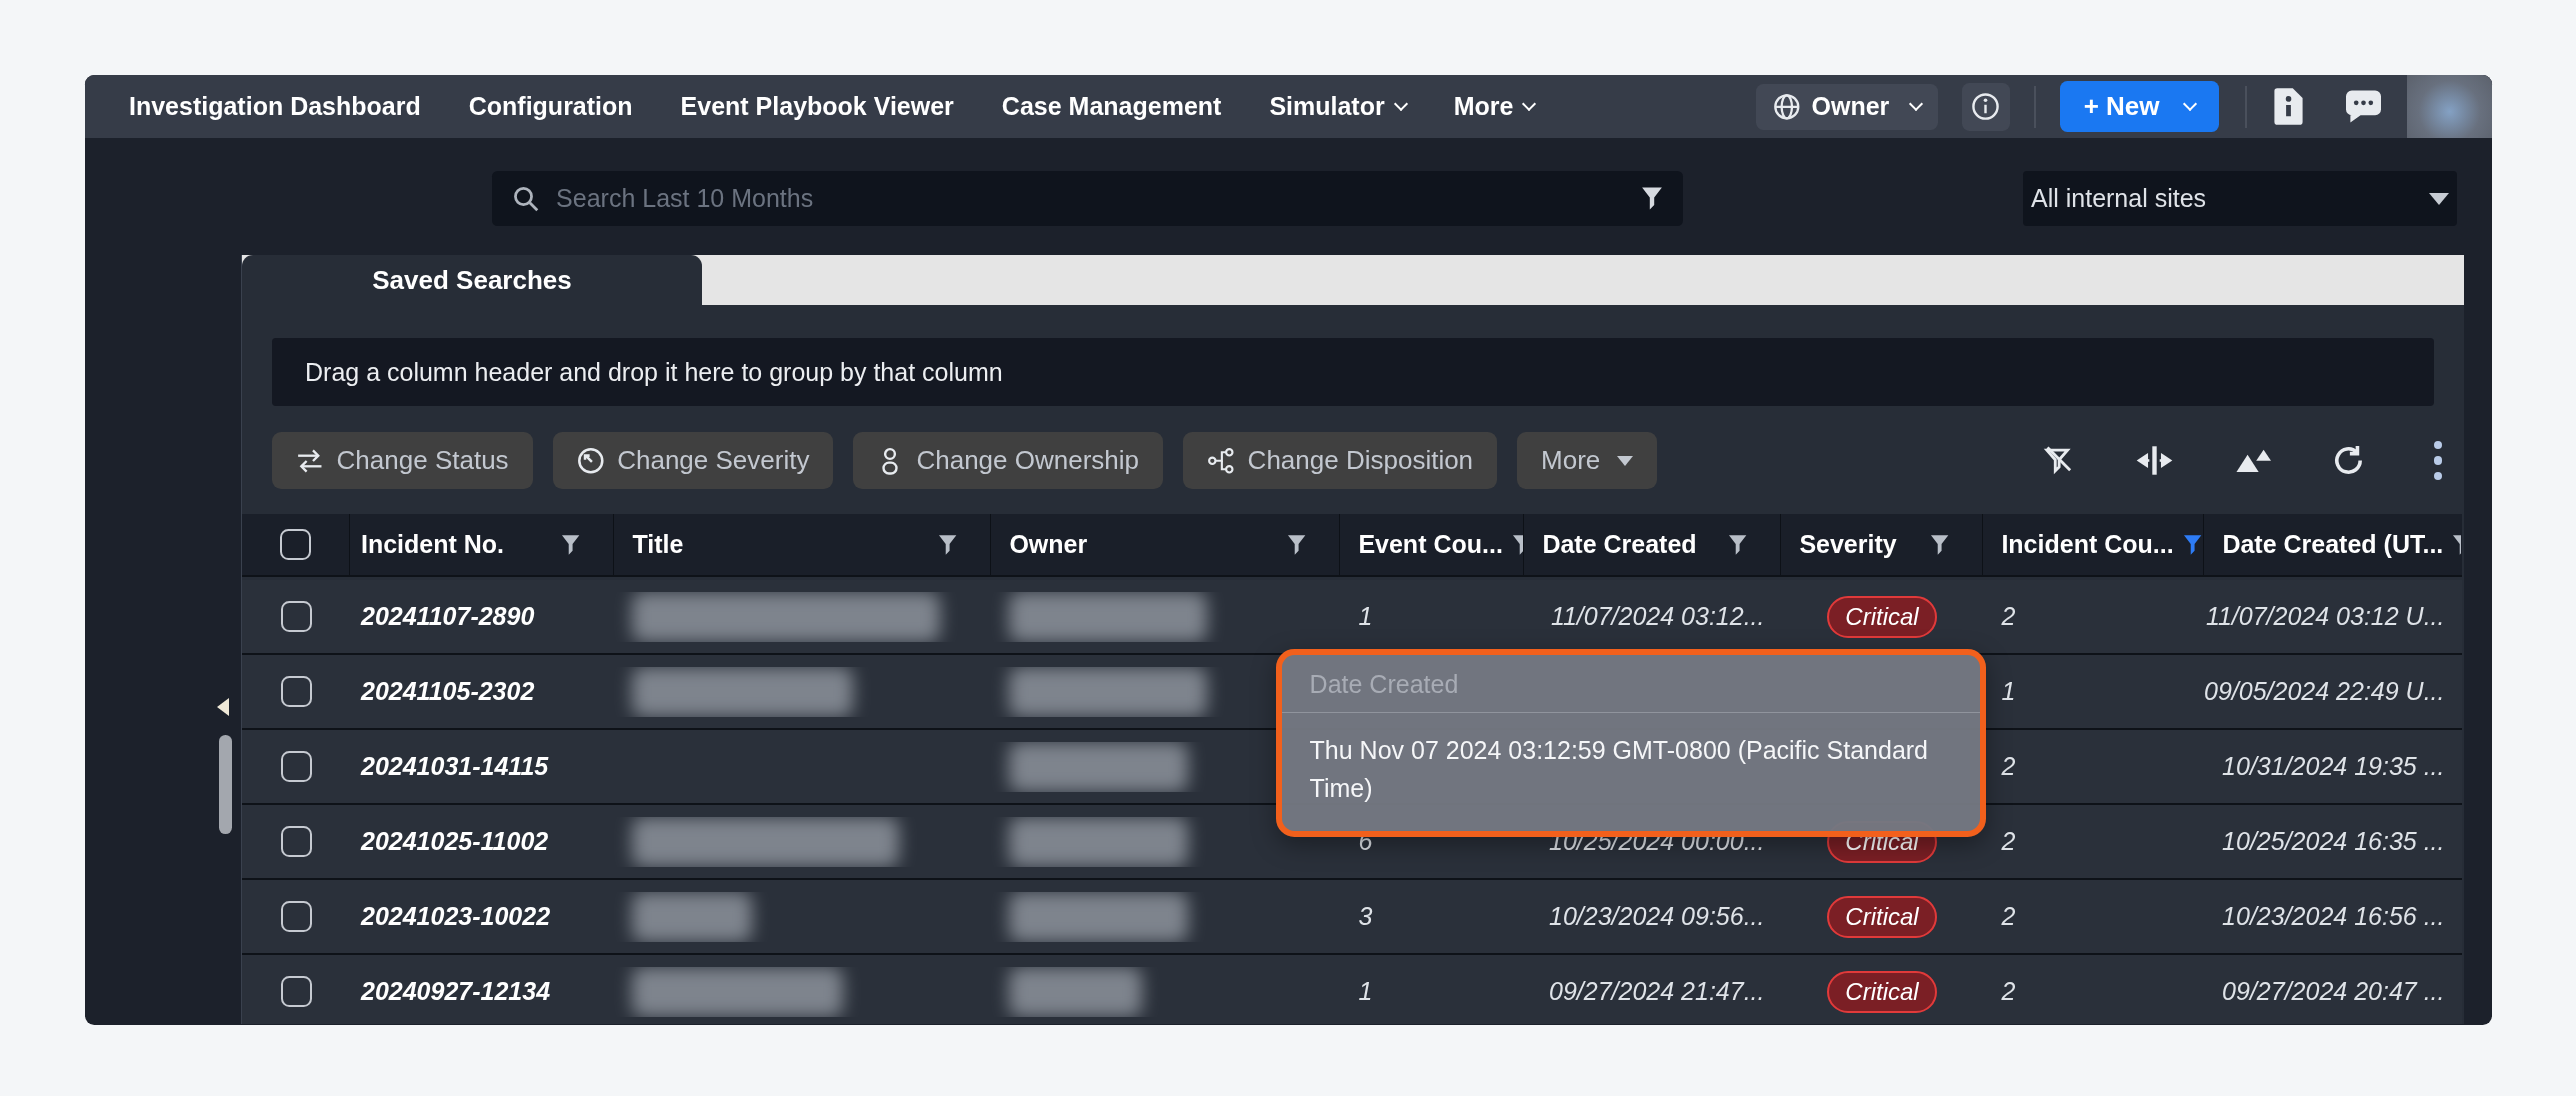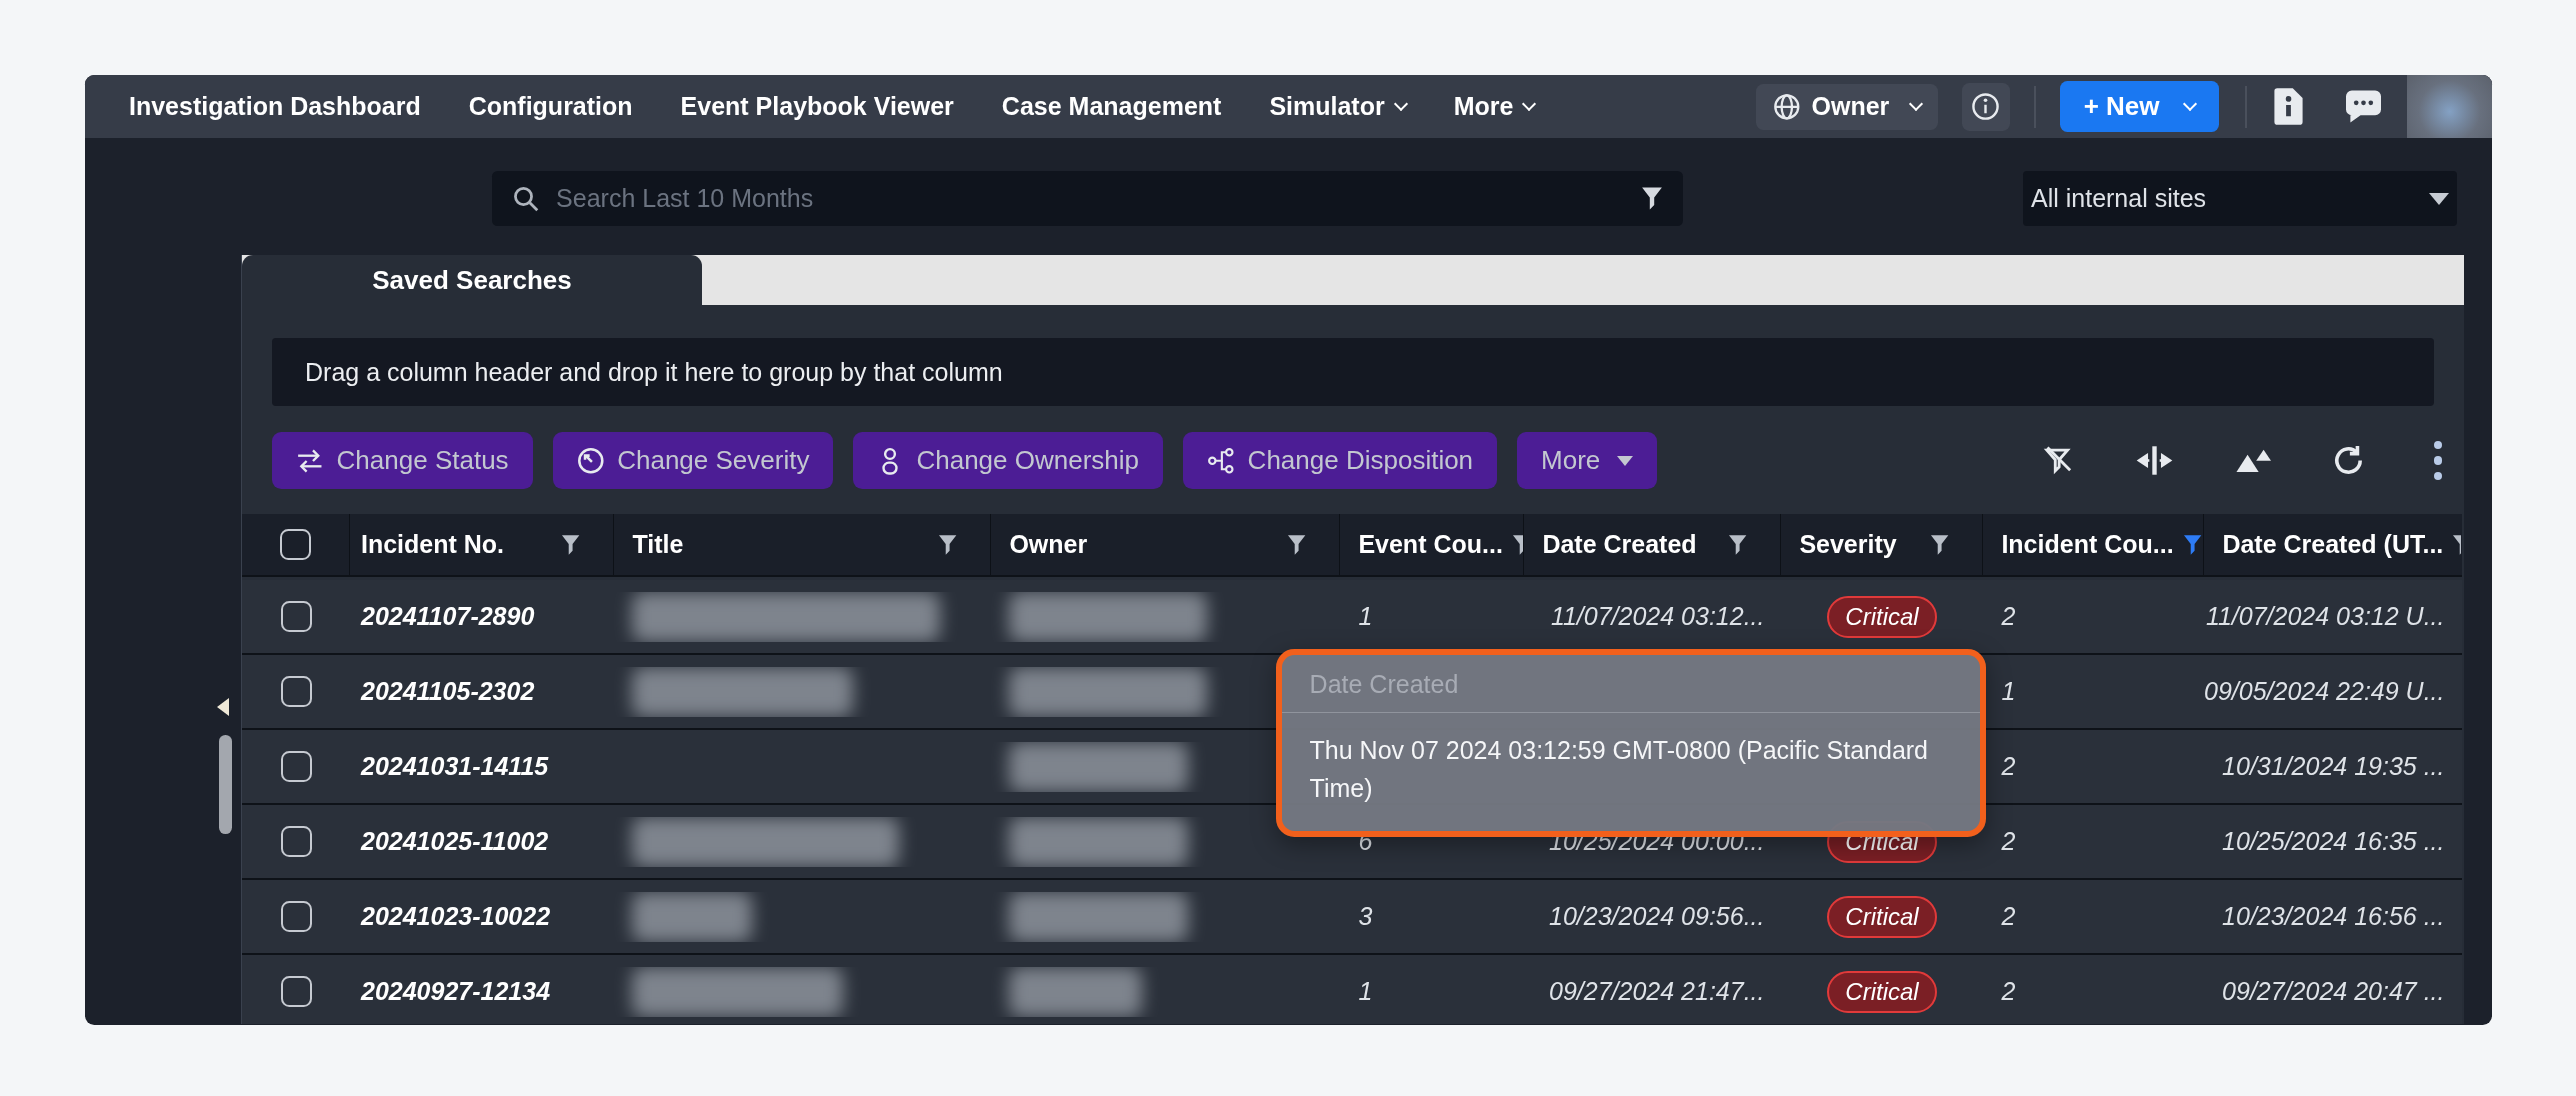--- a/index.html
+++ b/index.html
@@ -47,21 +47,21 @@
            overflow:hidden; border-left:1.8px solid #3a414e; }
   .tabstrip { position:absolute; left:0; top:0; width:100%; height:50px; background:#e5e5e5; }
   .tab { position:absolute; left:0; top:0; width:460px; height:50px; background:#272d37;
          border-radius:11px 11px 0 0; display:flex; align-items:center; justify-content:center;
          color:#fff; font-size:26px; font-weight:bold; cursor:pointer; }
   .dragbar { position:absolute; left:30px; right:30px; top:83px; height:68px; background:#141822;
              border-radius:3.7px; display:flex; align-items:center; padding:0 33px; color:#eceef1; font-size:25px; }
 
   
   .actions { position:absolute; left:30px; top:177px; height:57px; display:flex; gap:20px; }
-  .abtn { height:57px; background:#4c1d95; border:none; border-radius:9.2px; color:#c3c8d0; font-size:26px;
+  .abtn { height:57px; background:#404040; border:none; border-radius:9.2px; color:#c3c8d0; font-size:26px;
           font-family:"Liberation Sans", sans-serif; display:flex; align-items:center; gap:13px;
           padding:0 24px; cursor:pointer; white-space:nowrap; }
   .small-tri { width:0; height:0; border-left:8.3px solid transparent; border-right:8.3px solid transparent;
                border-top:10px solid #c3c8d0; margin-left:3.7px; }
   .grid-tools { position:absolute; right:14.7px; top:177px; height:57px; display:flex; align-items:center;
                 gap:61px; color:#c3c8d0; }
   .grid-tools .icon { cursor:pointer; }
   .kebab { display:flex; flex-direction:column; gap:7.4px; cursor:pointer; padding:3.7px 7.4px; }
   .kebab span { width:8.3px; height:8.3px; border-radius:50%; background:#b9cbe8; }
 

